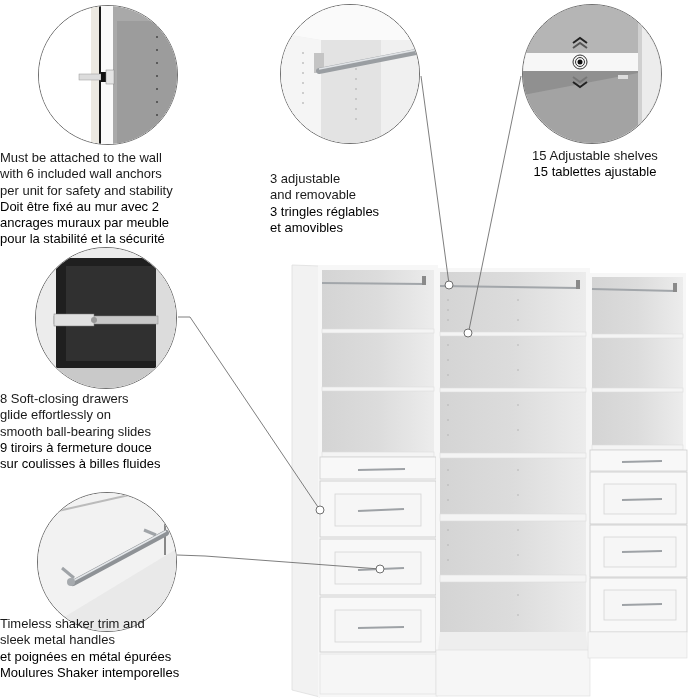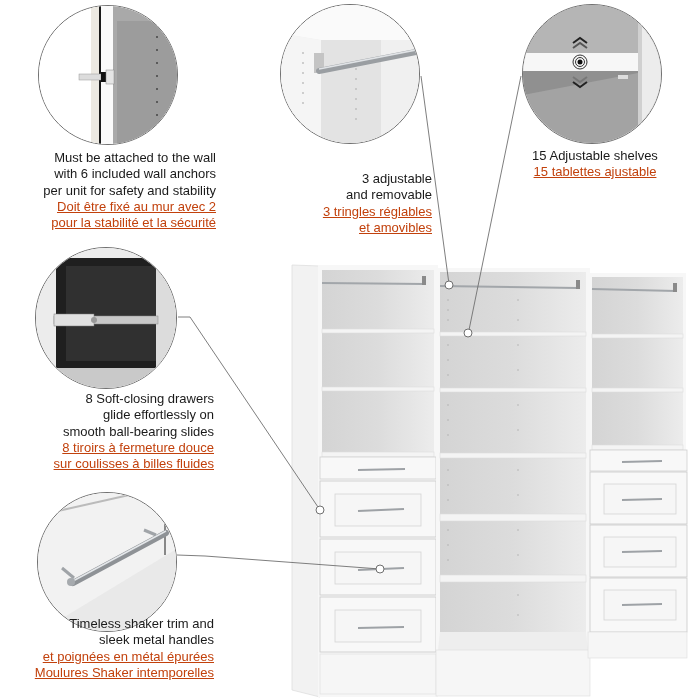--- a/index.html
+++ b/index.html
@@ -1,23 +1,23 @@
 <!DOCTYPE html>
 <html><head>
   <meta charset="utf-8">
   <style>
     html, body { margin: 0; padding: 0; }
     body {
       width: 700px; height: 700px; background: #ffffff; position: relative; overflow: hidden;
       font-family: "Liberation Sans", "DejaVu Sans", sans-serif;
     }
     .abs { position: absolute; }
-    .caption { position: absolute; text-align: right; font-size: 13px; line-height: 16.3px; }
+    .caption { position: absolute; text-align: left; font-size: 13px; line-height: 16.3px; }
     .caption .en { color: #1a1a1a; display: block; }
-    .caption .fr { color: #c2410c; display: block; text-decoration: underline; }
+    .caption .fr { color: #000000; display: block; }
     .circle {
       position: absolute; border-radius: 50%; border: 1px solid #6f6f6f; overflow: hidden; box-sizing: border-box;
     }
     svg { display: block; }
   </style>
 </head>
 <body>
 
 <div class="circle" style="left:38px; top:5px; width:140px; height:140px;">
   <svg width="140" height="140" viewBox="0 0 140 140">
@@ -113,40 +113,41 @@
     <line x1="35" y1="88" x2="128" y2="38" stroke="#e4e7ea" stroke-width="1.5"></line>
     <circle cx="33" cy="89" r="4" fill="#a6aaae"></circle>
   </svg>
 </div>
 
 <div class="caption" style="left:0; top:150px; width:216px;">
   <span class="en">Must be attached to the wall</span>
   <span class="en">with 6 included wall anchors</span>
   <span class="en">per unit for safety and stability</span>
   <span class="fr">Doit être fixé au mur avec 2</span>
+  <span class="fr">ancrages muraux par meuble</span>
   <span class="fr">pour la stabilité et la sécurité</span>
 </div>
 
 <div class="caption" style="left:270px; top:151px; width:162px;margin-top:20px;">
   <span class="en">3 adjustable</span>
   <span class="en">and removable</span>
   <span class="fr">3 tringles réglables</span>
   <span class="fr">et amovibles</span>
 </div>
 
 <div class="caption" style="left:520px; top:148px; width:150px; text-align:center;">
   <span class="en">15 Adjustable shelves</span>
   <span class="fr">15 tablettes ajustable</span>
 </div>
 
 <div class="caption" style="left:0; top:391px; width:214px;">
   <span class="en">8 Soft-closing drawers</span>
   <span class="en">glide effortlessly on</span>
   <span class="en">smooth ball-bearing slides</span>
-  <span class="fr">8 tiroirs à fermeture douce</span>
+  <span class="fr">9 tiroirs à fermeture douce</span>
   <span class="fr">sur coulisses à billes fluides</span>
 </div>
 
 <div class="caption" style="left:0; top:616px; width:214px;">
   <span class="en">Timeless shaker trim and</span>
   <span class="en">sleek metal handles</span>
   <span class="fr">et poignées en métal épurées</span>
   <span class="fr">Moulures Shaker intemporelles</span>
 </div>
 

